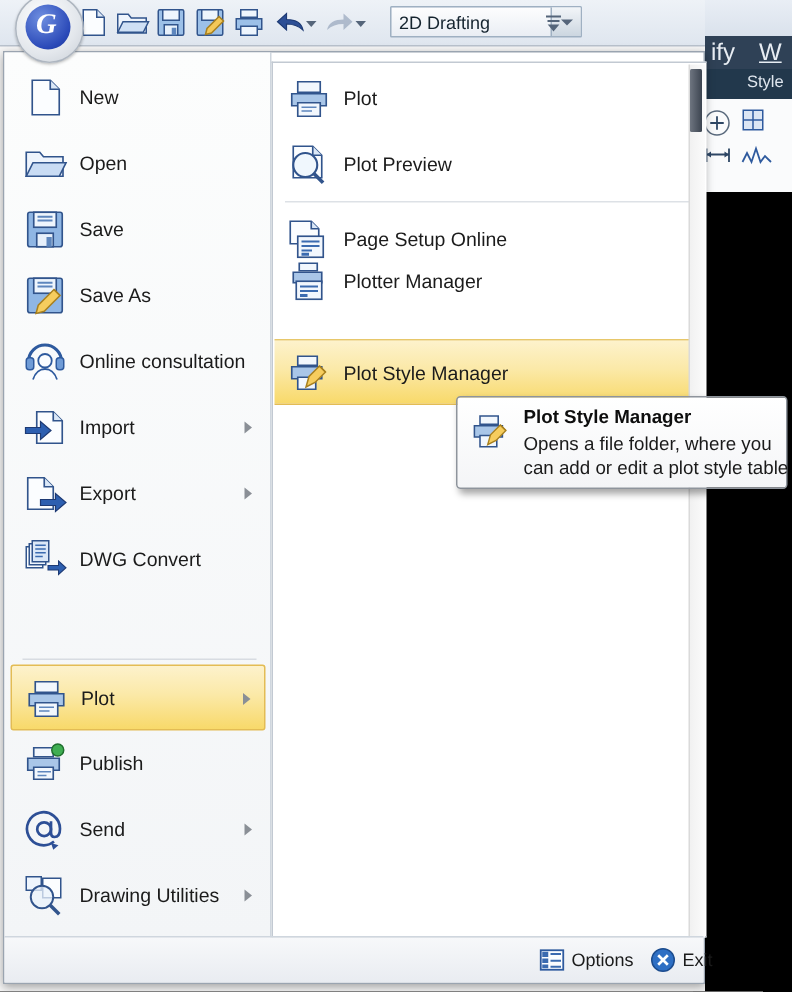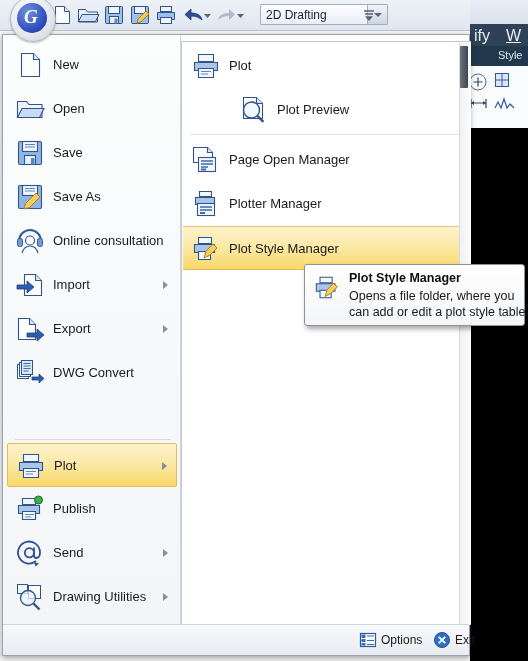--- a/index.html
+++ b/index.html
@@ -405,21 +405,21 @@
           <svg width="30" height="30" viewBox="0 0 30 30">
             <path d="M7.5 3.5h15v7h-15z" fill="#f2f7fd" stroke="#31548c" stroke-width="1.1"></path>
             <path d="M3.5 11.5h23v8h-23z" fill="#a9c6e8" stroke="#31548c" stroke-width="1.1"></path>
             <path d="M7.5 17.5h15v9h-15z" fill="#f2f7fd" stroke="#31548c" stroke-width="1.1"></path>
             <path d="M10 20.5h10M10 23h7" stroke="#5e86bd" stroke-width="1.1"></path>
           </svg>
         </span>
         <span class="lbl">Plot</span>
       </div>
 
-      <div class="si" style="top:46px;margin-left:48px;">
+      <div class="si" style="top:46px;">
         <span class="ico">
           <svg width="30" height="30" viewBox="0 0 30 30">
             <path d="M4.5 2.5h13l6 6v15h-19z" fill="#fbfdff" stroke="#31548c" stroke-width="1.1"></path>
             <path d="M17.5 2.5v6h6" fill="#dbe8f7" stroke="#31548c" stroke-width="1.1"></path>
             <circle cx="12.5" cy="15" r="8" fill="#eef5fd" fill-opacity=".8" stroke="#31548c" stroke-width="1.4"></circle>
             <path d="M18.4 20.8l6 6" stroke="#31548c" stroke-width="2.4"></path>
           </svg>
         </span>
         <span class="lbl">Plot Preview</span>
       </div>
@@ -429,24 +429,24 @@
       <div class="si" style="top:96px;">
         <span class="ico">
           <svg width="30" height="30" viewBox="0 0 30 30">
             <path d="M2.5 2.5h14l5 5v10h-19z" fill="#fbfdff" stroke="#31548c" stroke-width="1.1"></path>
             <path d="M16.5 2.5v5h5" fill="#dbe8f7" stroke="#31548c" stroke-width="1.1"></path>
             <rect x="7.5" y="12.5" width="17" height="14" fill="#f2f7fd" stroke="#31548c" stroke-width="1.1"></rect>
             <path d="M10 16h12M10 19h12M10 22h7" stroke="#3b6bb0" stroke-width="1.3"></path>
             <rect x="10" y="23.5" width="5" height="2" fill="#3b6bb0"></rect>
           </svg>
         </span>
-        <span class="lbl">Page Open Manager</span>
-      </div>
-
-      <div class="si" style="top:140px;text-decoration:underline;">
+        <span class="lbl">Page Setup Online</span>
+      </div>
+
+      <div class="si" style="top:124px;text-decoration:underline;">
         <span class="ico">
           <svg width="30" height="30" viewBox="0 0 30 30">
             <path d="M8.5 2.5h12v5h-12z" fill="#f2f7fd" stroke="#31548c" stroke-width="1.1"></path>
             <path d="M4.5 8.5h19v7h-19z" fill="#a9c6e8" stroke="#31548c" stroke-width="1.1"></path>
             <rect x="6.5" y="14.5" width="17" height="12" fill="#f2f7fd" stroke="#31548c" stroke-width="1.1"></rect>
             <path d="M9 18h12M9 21h12" stroke="#3b6bb0" stroke-width="1.3"></path>
             <rect x="9" y="23" width="5" height="2" fill="#3b6bb0"></rect>
           </svg>
         </span>
         <span class="lbl">Plotter Manager</span>

